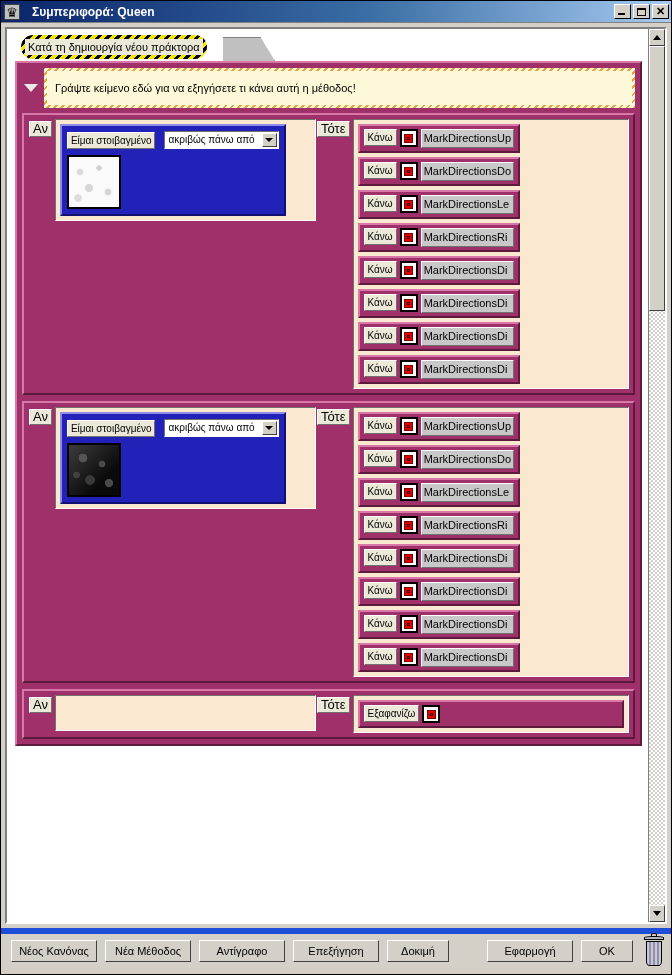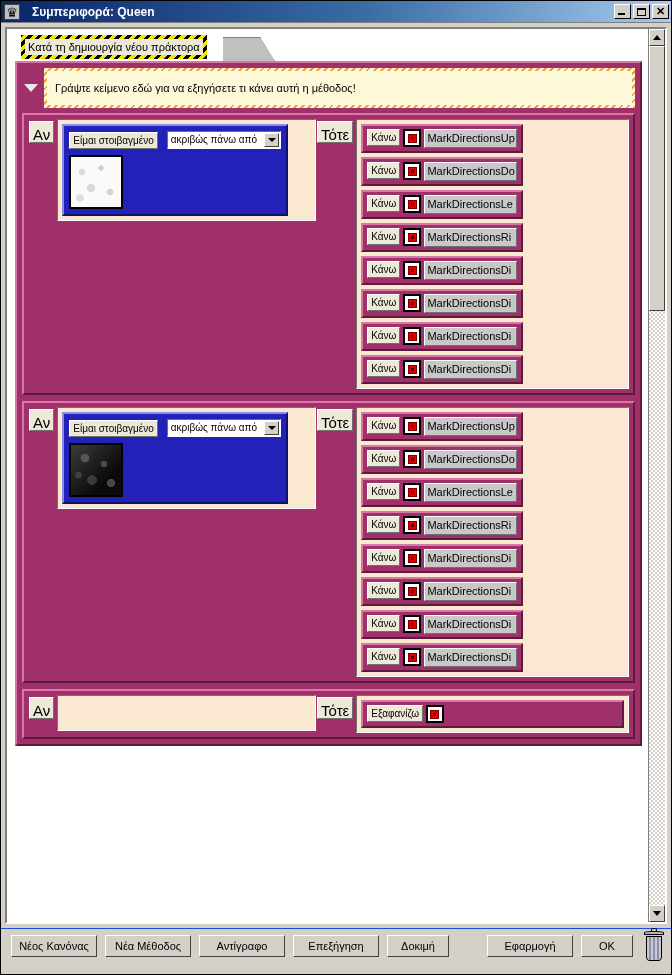--- a/index.html
+++ b/index.html
@@ -98,20 +98,21 @@
   
   .tab-row { position: relative; height: 26px; margin-left: 6px; }
   .tab {
     display: inline-flex; align-items: center;
     height: 24px;
     background: repeating-linear-gradient(
       -45deg, #000 0px, #000 3px, #f2e600 3px, #f2e600 7px);
     padding: 4px;
     position: relative;
     z-index: 3;
+    border-radius: 12px;
   }
   .tab-label {
     background: #ece9d8;
     font-size: 11px; color: #000;
     padding: 0px 3px;
     height: 16px; line-height: 16px;
     white-space: nowrap;
   }
   .tab-foldback {
     position: absolute;
@@ -183,22 +184,22 @@
     flex: 0 0 288px;
     display: flex;
     align-items: flex-start;
   }
   .rule-side.then { flex: 1 1 auto; width: auto; }
 
   .side-tag {
     background: #ece9d8;
     border-top: 1px solid #fff; border-left: 1px solid #fff;
     border-right: 1px solid #707070; border-bottom: 1px solid #707070;
-    font-size: 15px; color: #000;
-    padding: 7px 3px 2px 3px;
+    font-size: 13px; color: #000;
+    padding: 1px 3px 2px 3px;
     margin: 2px 3px 0 1px;
     flex: 0 0 auto;
     line-height: 11px;
   }
   .slot {
     flex: 1 1 auto;
     background: #fae8d0;
     border-top: 1px solid #707070; border-left: 1px solid #707070;
     border-right: 1px solid #fff; border-bottom: 1px solid #fff;
     padding: 4px;
@@ -371,21 +372,21 @@
     border-right: 1px solid #404040; border-bottom: 1px solid #404040;
   }
 
   
   .buttonbar {
     height: 46px; min-height: 46px;
     display: flex; align-items: flex-start;
     padding: 6px 6px 0 10px;
     gap: 8px;
     background: #d4d0c8;
-    border-top: 1px solid #1d4ed8;
+    border-top: 6px solid #1d4ed8;
   }
   .btn {
     height: 22px;
     min-width: 86px;
     background: #d4d0c8;
     border-top: 1px solid #fff; border-left: 1px solid #fff;
     border-right: 1px solid #404040; border-bottom: 1px solid #404040;
     font-size: 11px; color: #000;
     display: flex; align-items: center; justify-content: center;
     font-family: "Liberation Sans", sans-serif;

